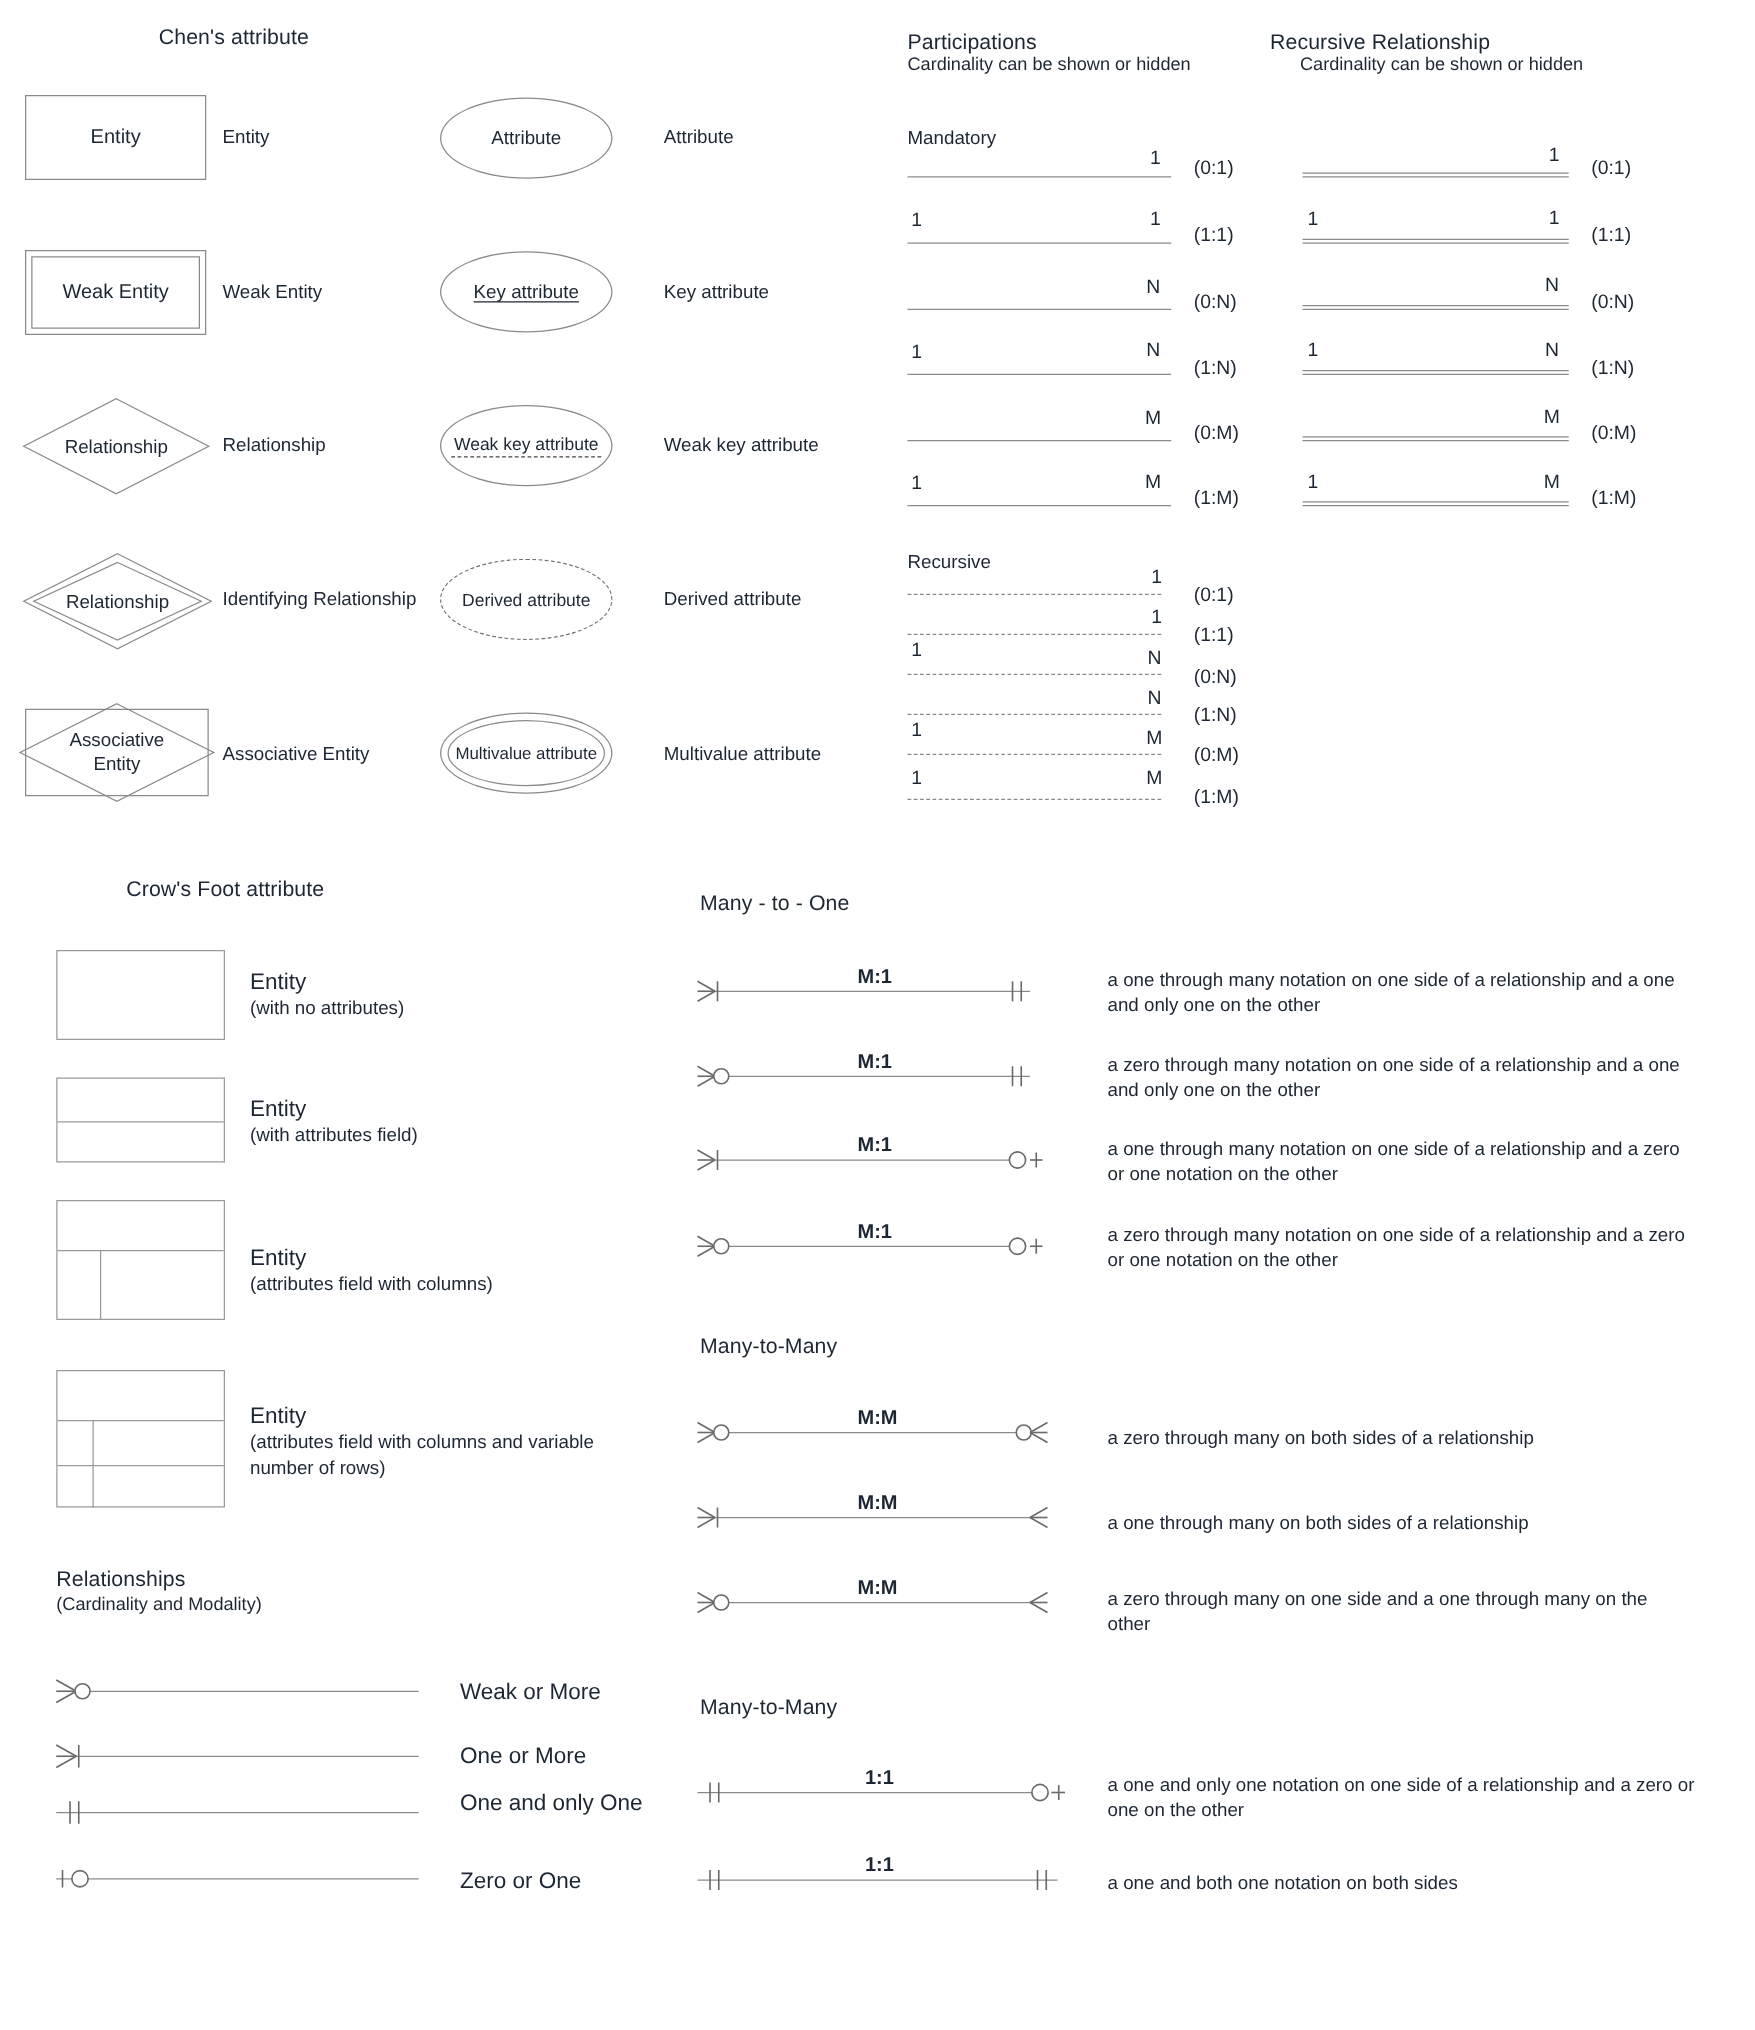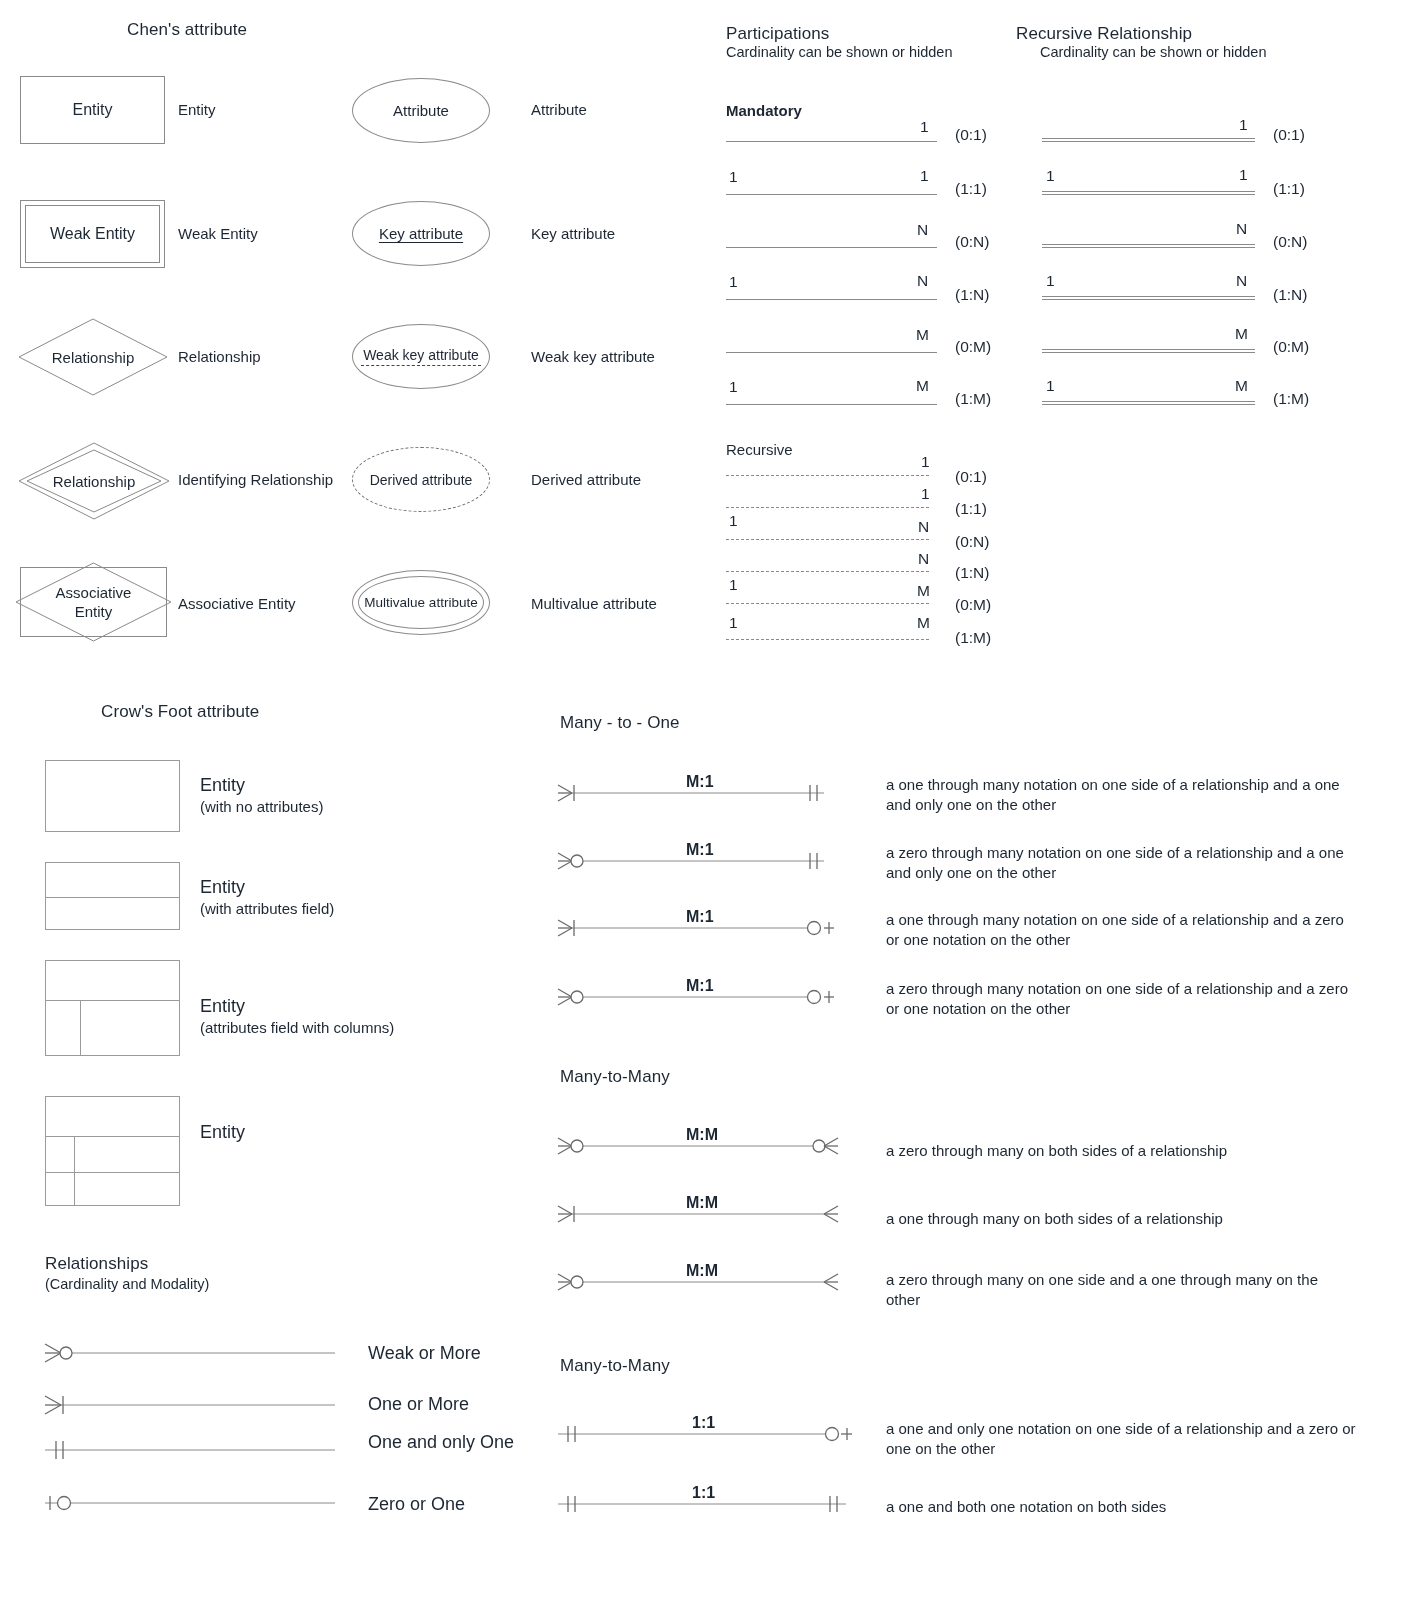--- a/index.html
+++ b/index.html
@@ -193,21 +193,21 @@
 
 <div class="abs ellipse double" style="left:352px; top:570px; width:138px; height:65px;">
   <div class="inner">
       <span style="font-size:13.5px;">Multivalue attribute</span>
     </div>
 </div>
 <div class="abs lbl" style="left:531px; top:595px;">Multivalue attribute</div>
 
 <div class="abs sec-title" style="left:726px; top:24px;">Participations</div>
 <div class="abs sec-sub" style="left:726px; top:44px;">Cardinality can be shown or hidden</div>
-<div class="abs lbl" style="left:726px; top:102px;font-weight:bold;">Mandatory</div>
+<div class="abs lbl" style="left:726px; top:102px;">Mandatory</div>
 
 <div>
 
   <div class="abs line-solid" style="left:726px; top:141px; width:211px;"></div>
   <div class="abs card" style="left:730px; top:120px;"></div>
   <div class="abs card" style="left:920px; top:118px;">1</div>
   <div class="abs card" style="left:955px; top:126px;">(0:1)</div>
 
   <div class="abs line-solid" style="left:726px; top:194px; width:211px;"></div>
   <div class="abs card" style="left:729px; top:168px;">1</div>
@@ -328,20 +328,21 @@
   <span class="sub">(attributes field with columns)</span>
 </div>
 
 <div class="abs cf-box" style="left:45px; top:1096px; width:135px; height:110px;">
   <div class="cf-div-h" style="top:39px;"></div>
   <div class="cf-div-h" style="top:75px;"></div>
   <div class="cf-div-v" style="left:28px; top:39px; height:70px;"></div>
 </div>
 <div class="abs big-lbl" style="left:200px; top:1122px; width:300px;">
   <span>Entity</span>
+  <span class="sub">(attributes field with columns and variable number of rows)</span>
 </div>
 
 <div class="abs sec-title" style="left:45px; top:1254px;">Relationships</div>
 <div class="abs sec-sub" style="left:45px; top:1276px;">(Cardinality and Modality)</div>
 
 <div class="abs" style="left:45px; top:1337px; width:290px; height:32px;">
   <svg width="290" height="32" viewBox="0 0 290 32">
     <line x1="24" y1="16" x2="290" y2="16" stroke="#8a8a8a" stroke-width="1"></line>
     <line x1="0" y1="7" x2="16" y2="16" stroke="#6a6a6a" stroke-width="1.3"></line>
     <line x1="0" y1="25" x2="16" y2="16" stroke="#6a6a6a" stroke-width="1.3"></line>

